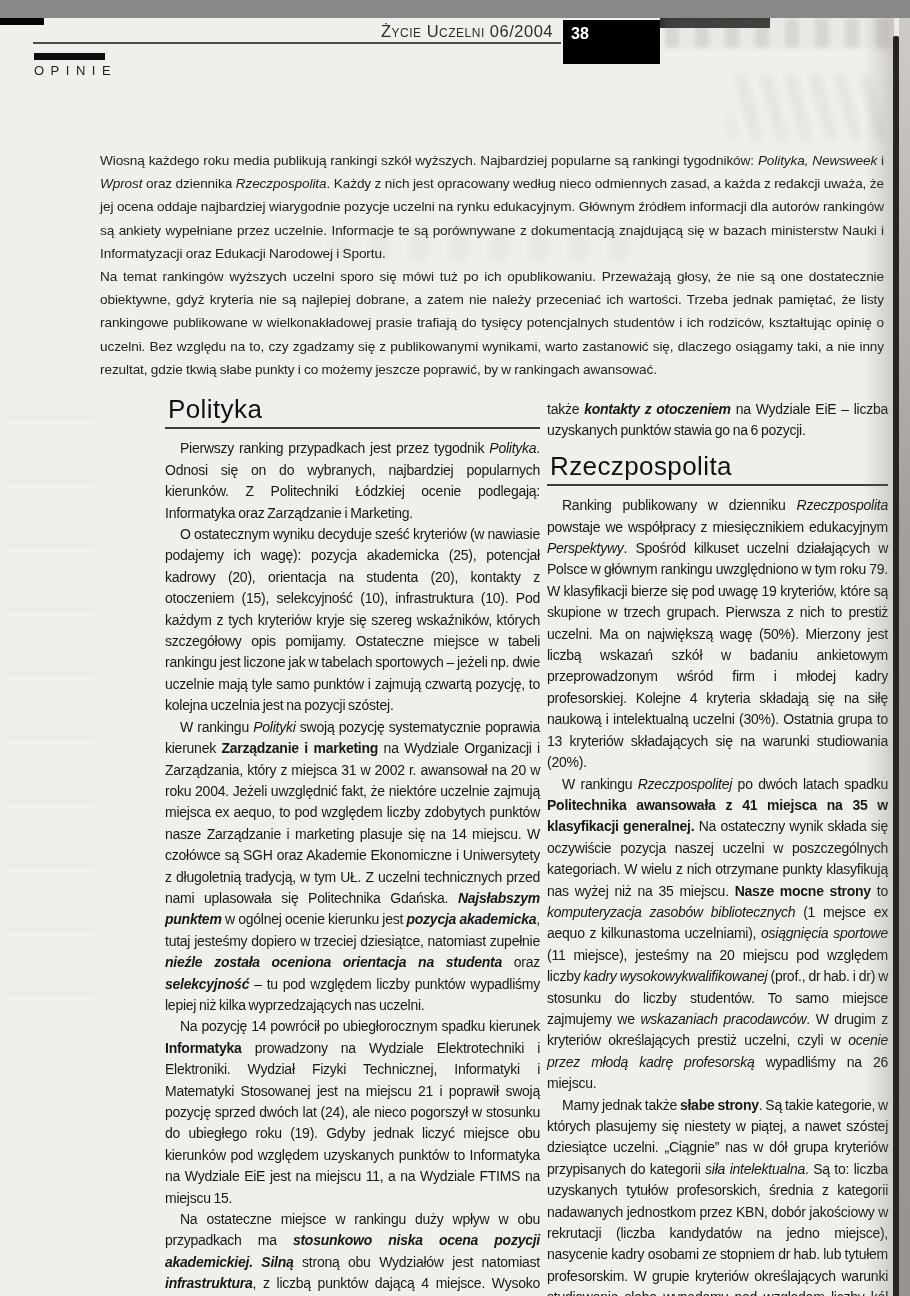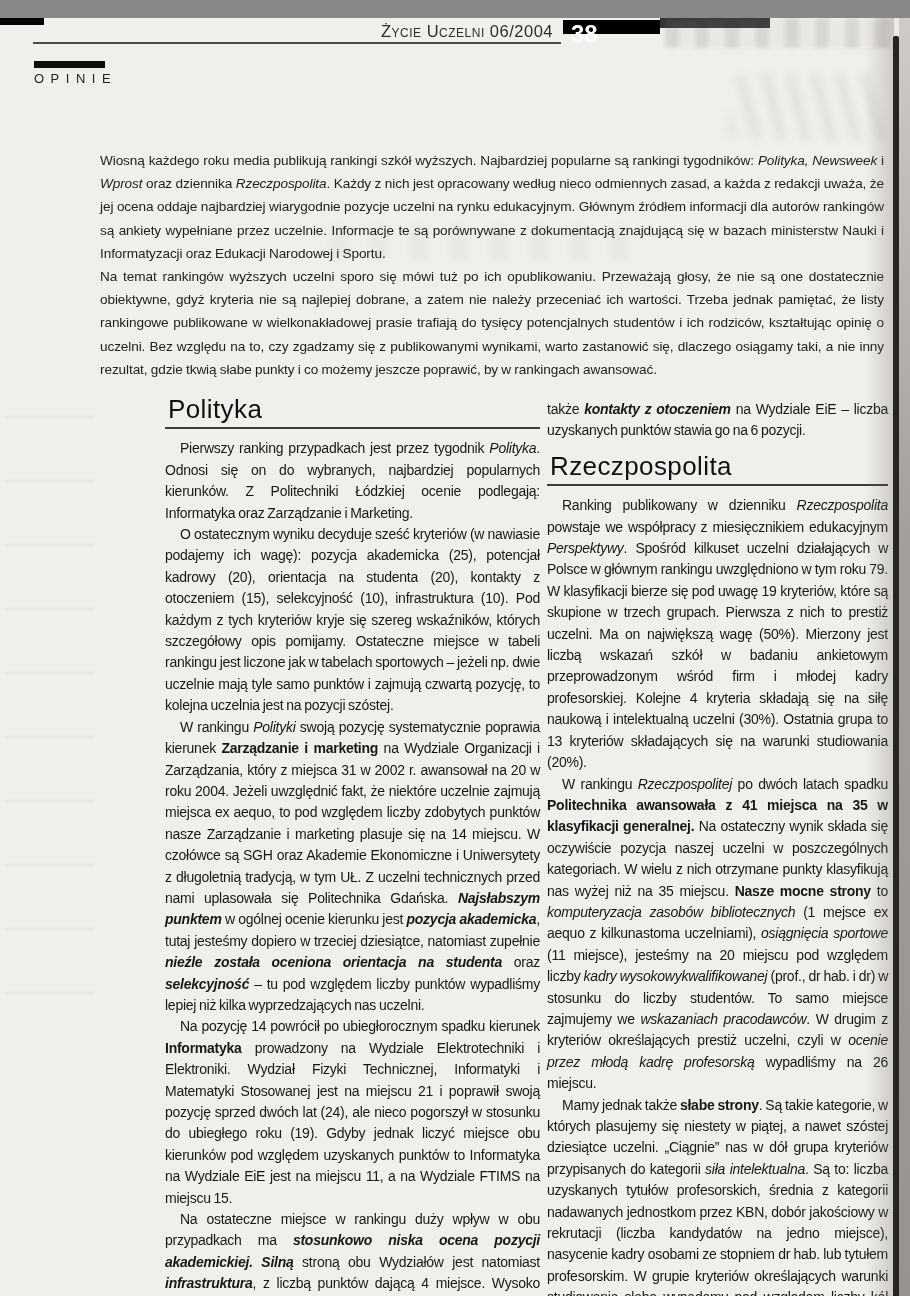--- a/index.html
+++ b/index.html
@@ -29,23 +29,23 @@
   .title-ghost{position:absolute;right:22px;top:56px;width:160px;height:66px;opacity:.55;
     background:repeating-linear-gradient(75deg,rgba(70,68,64,.16) 0 9px,rgba(0,0,0,0) 9px 24px);
     filter:blur(4px);border-radius:10px;}
   .mid-ghost{position:absolute;left:330px;top:208px;width:300px;height:34px;opacity:.5;
     background:repeating-linear-gradient(90deg,rgba(90,88,84,.10) 0 18px,rgba(0,0,0,0) 18px 40px);
     filter:blur(3px);}
   
   .masthead-rule{position:absolute;left:33px;top:24px;width:528px;height:2px;background:#4a4a4a;}
   .journal-issue{position:absolute;top:4px;right:357px;font-size:16.5px;font-variant:small-caps;
     letter-spacing:.5px;color:#2e2e2e;white-space:nowrap;}
-  .page-badge{position:absolute;left:563px;top:2px;width:97px;height:14px;background:var(--c-badge_bg,#000);
-    color:var(--c-badge_text,#fff);font-weight:bold;font-size:24px;line-height:27px;padding-left:8px;box-sizing:border-box;}
-  .section-label-wrap{position:absolute;left:34px;top:43px;text-align:right;}
+  .page-badge{position:absolute;left:563px;top:2px;width:97px;height:44px;background:var(--c-badge_bg,#000);
+    color:var(--c-badge_text,#fff);font-weight:bold;font-size:16px;line-height:27px;padding-left:8px;box-sizing:border-box;}
+  .section-label-wrap{position:absolute;left:34px;top:35px;text-align:right;}
   .section-bar{width:71px;height:7px;background:#0d0d0d;}
   .section-text{margin-top:3px;font-size:13px;letter-spacing:6.5px;color:#1f1f1f;}
   
   .article-title{position:absolute;left:158px;top:60px;margin:0;
     font-size:45px;letter-spacing:-1px;color:#070707;font-weight:700;white-space:nowrap;}
   .article-title .run-l{font-weight:400;}
   
   .intro{position:absolute;left:100px;top:131px;width:784px;
     font-size:13.6px;line-height:23.2px;letter-spacing:-0.1px;word-spacing:-0.4px;
     text-align:justify;color:#222;}

